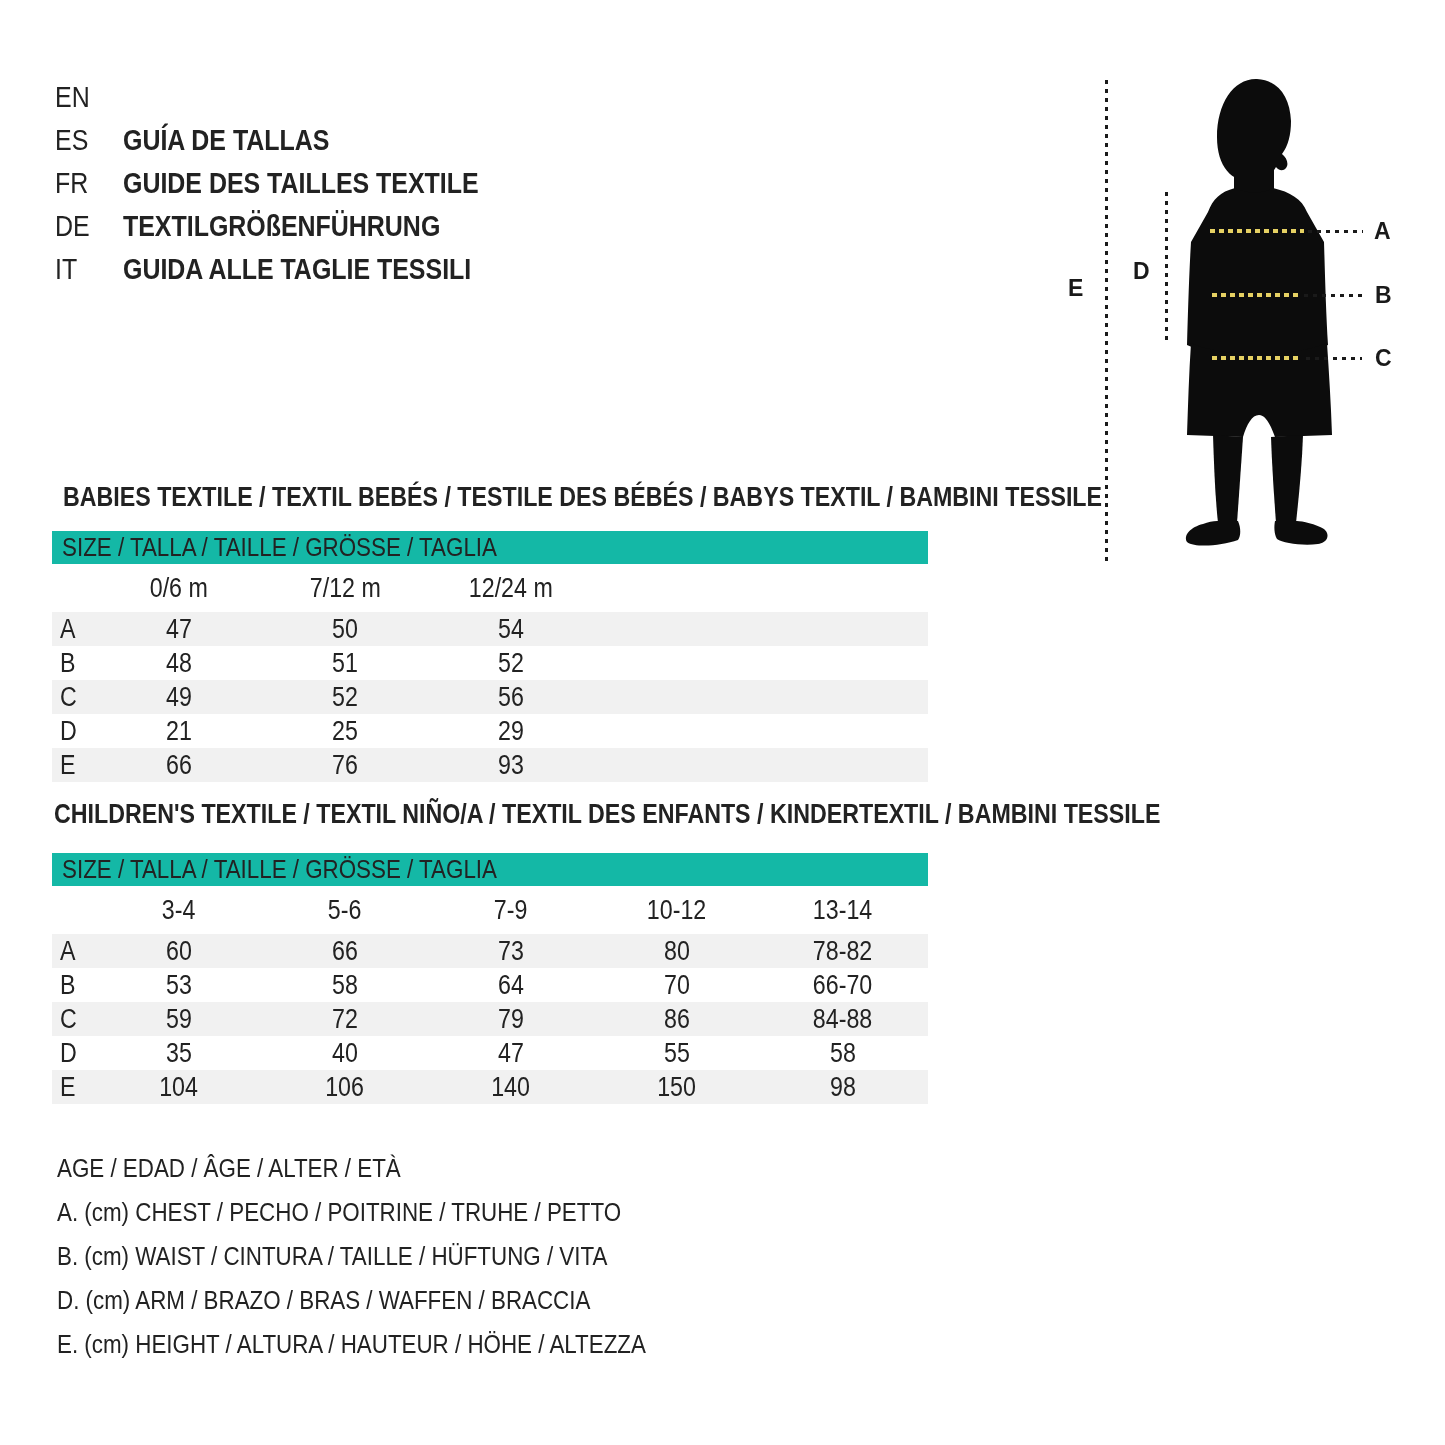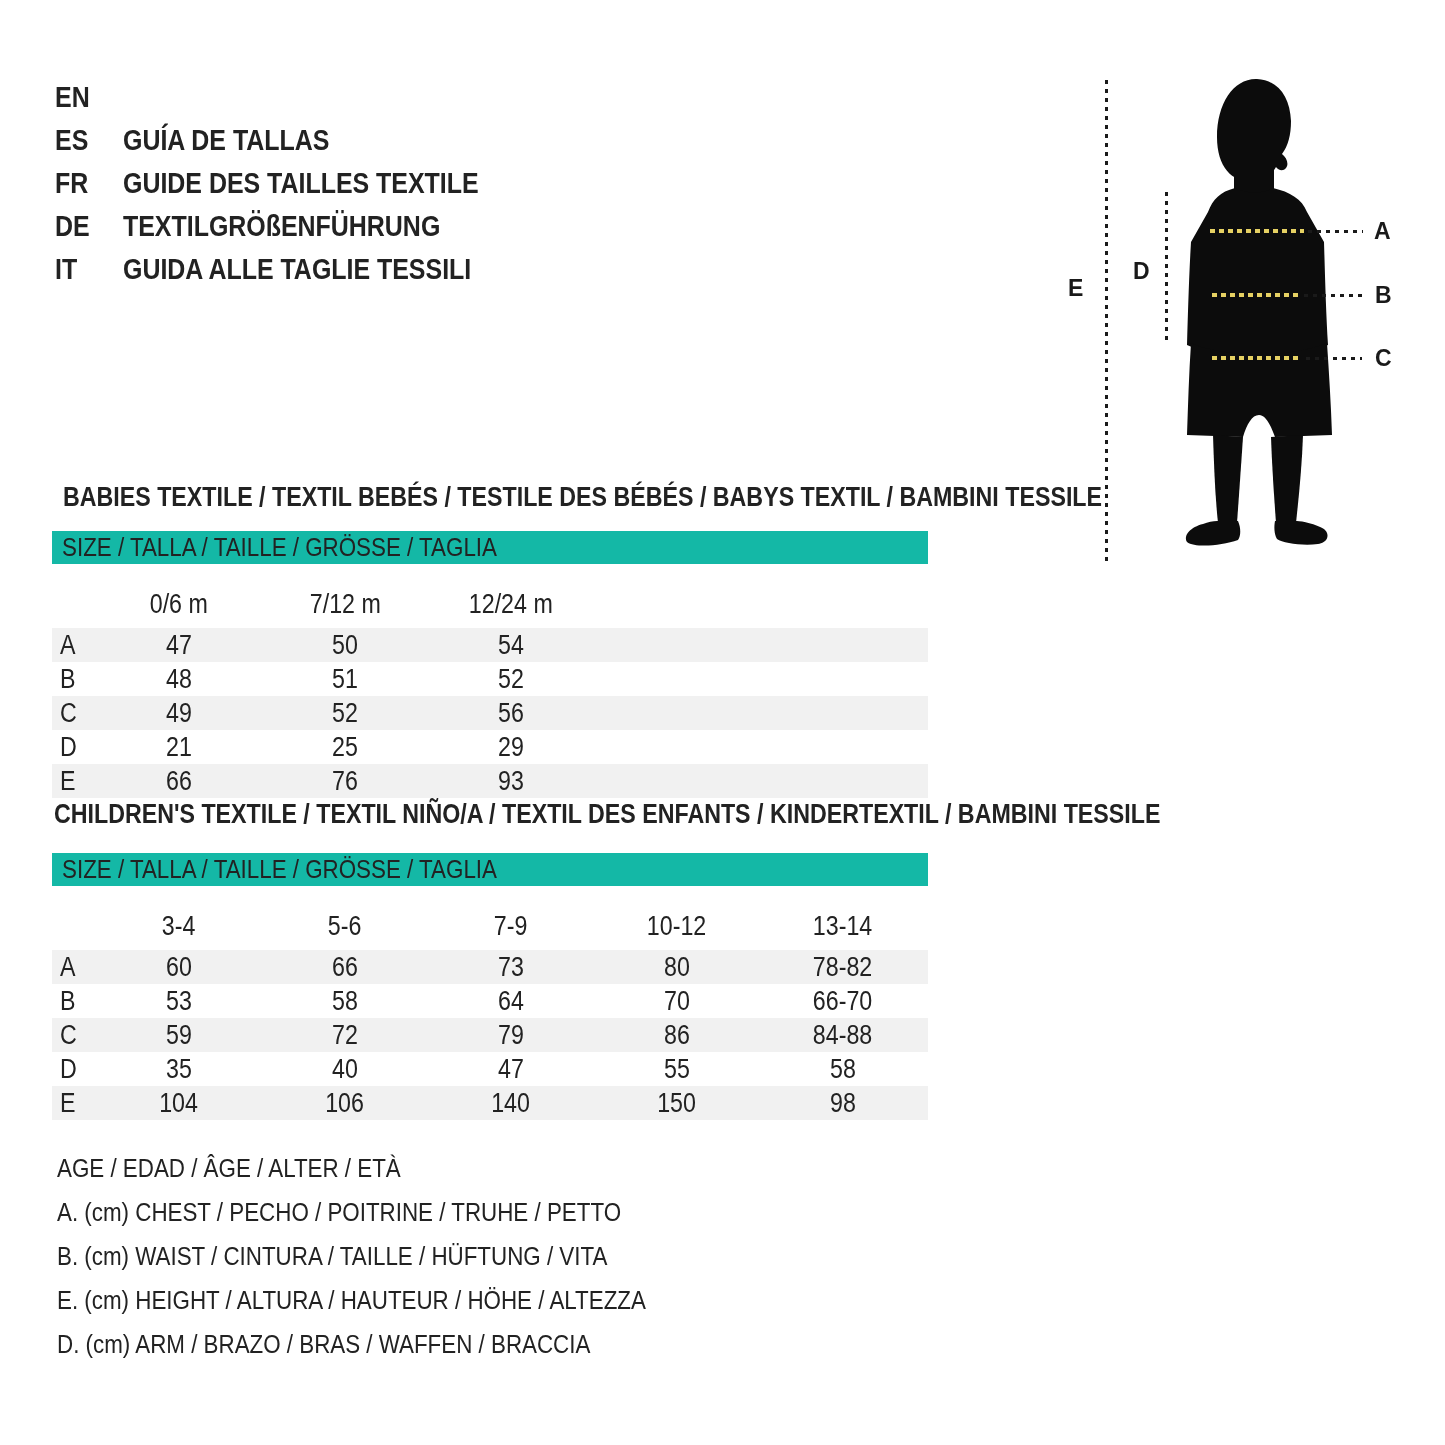--- a/index.html
+++ b/index.html
@@ -10,39 +10,39 @@
     font-family:"Liberation Sans", sans-serif;
     color:#222222;
     overflow:hidden;
   }
   .cx { display:inline-block; transform:scaleX(0.86); transform-origin:0 50%; white-space:nowrap; }
   .cxc { display:inline-block; transform:scaleX(0.86); transform-origin:50% 50%; white-space:nowrap; }
 
   
   .lang-header { position:absolute; left:55px; top:76px; }
   .lang-row { display:flex; align-items:center; height:43px; }
-  .lang-code { width:68px; font-size:29px; font-weight:bold; }
+  .lang-code { width:68px; font-size:29px; font-weight:normal; }
   .lang-title { font-size:29px; font-weight:bold; }
 
   
   .section-heading { position:absolute; left:54px; font-size:27px; font-weight:bold; }
   .heading-babies { top:482px;margin-left:9px; }
   .heading-children { top:799px; }
 
   
   .size-table { position:absolute; left:52px; width:876px; }
   .table-babies { top:531px; }
   .table-children { top:853px; }
   .size-bar {
     height:33px; background:#14b8a6;
     display:flex; align-items:center; padding-left:10px;
     font-size:26px;
   }
   .t-row { display:grid; align-items:center; height:34px; font-size:27px; }
-  .t-row.head { height:48px;margin-top:16px; }
+  .t-row.head { height:48px; }
   .cols-3 { grid-template-columns:44px 166px 166px 166px 1fr; }
   .cols-5 { grid-template-columns:44px 166px 166px 166px 166px 166px 1fr; }
   .t-row .letter { padding-left:8px; text-align:left; }
   .t-row .val { text-align:center; }
   .stripe { background:#f1f1f1; }
 
   
   .legend { position:absolute; left:57px; top:1146px; }
   .legend-line { height:44px; display:flex; align-items:center; font-size:26px; }
 
@@ -243,18 +243,18 @@
   <div class="legend-line">
       <span class="cx">AGE / EDAD / ÂGE / ALTER / ETÀ</span>
     </div>
   <div class="legend-line">
       <span class="cx">A. (cm) CHEST / PECHO / POITRINE / TRUHE / PETTO</span>
     </div>
   <div class="legend-line">
       <span class="cx">B. (cm) WAIST / CINTURA / TAILLE / HÜFTUNG / VITA</span>
     </div>
   <div class="legend-line">
+      <span class="cx">D. (cm) ARM / BRAZO / BRAS / WAFFEN / BRACCIA</span>
+    </div>
+  <div class="legend-line">
       <span class="cx">E. (cm) HEIGHT / ALTURA / HAUTEUR / HÖHE / ALTEZZA</span>
     </div>
-  <div class="legend-line">
-      <span class="cx">D. (cm) ARM / BRAZO / BRAS / WAFFEN / BRACCIA</span>
-    </div>
 </div>
 
 </body></html>

